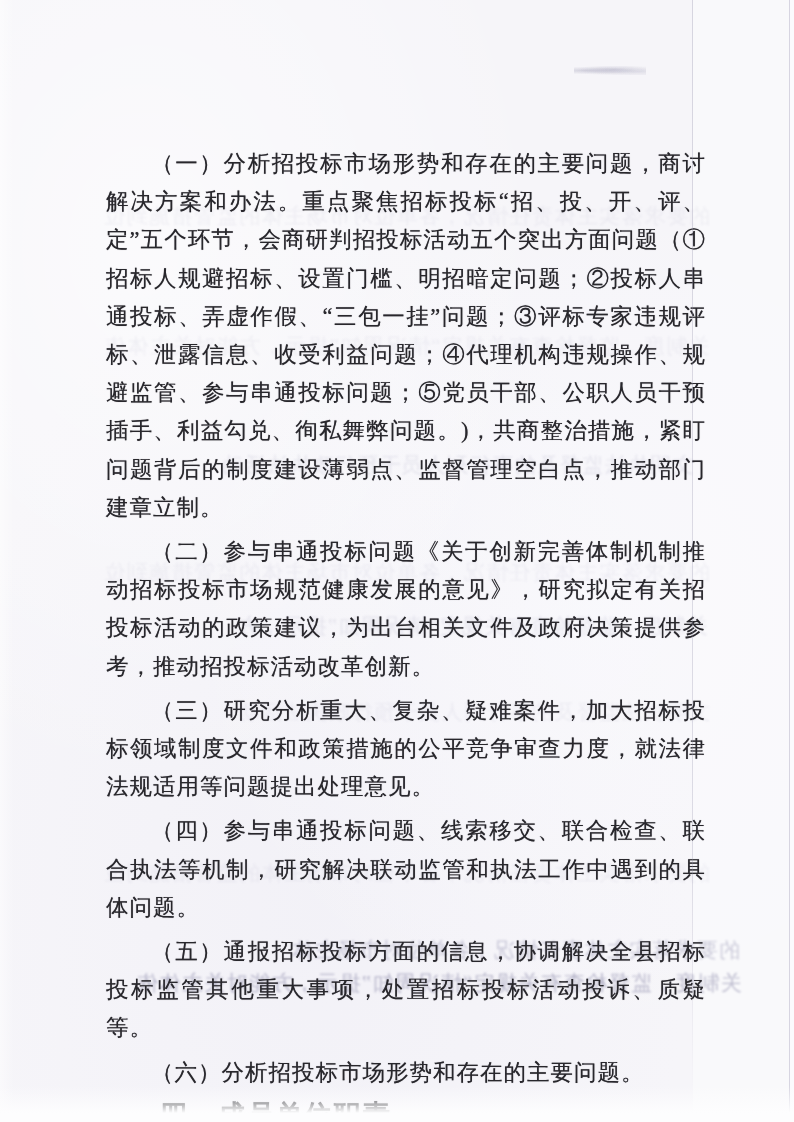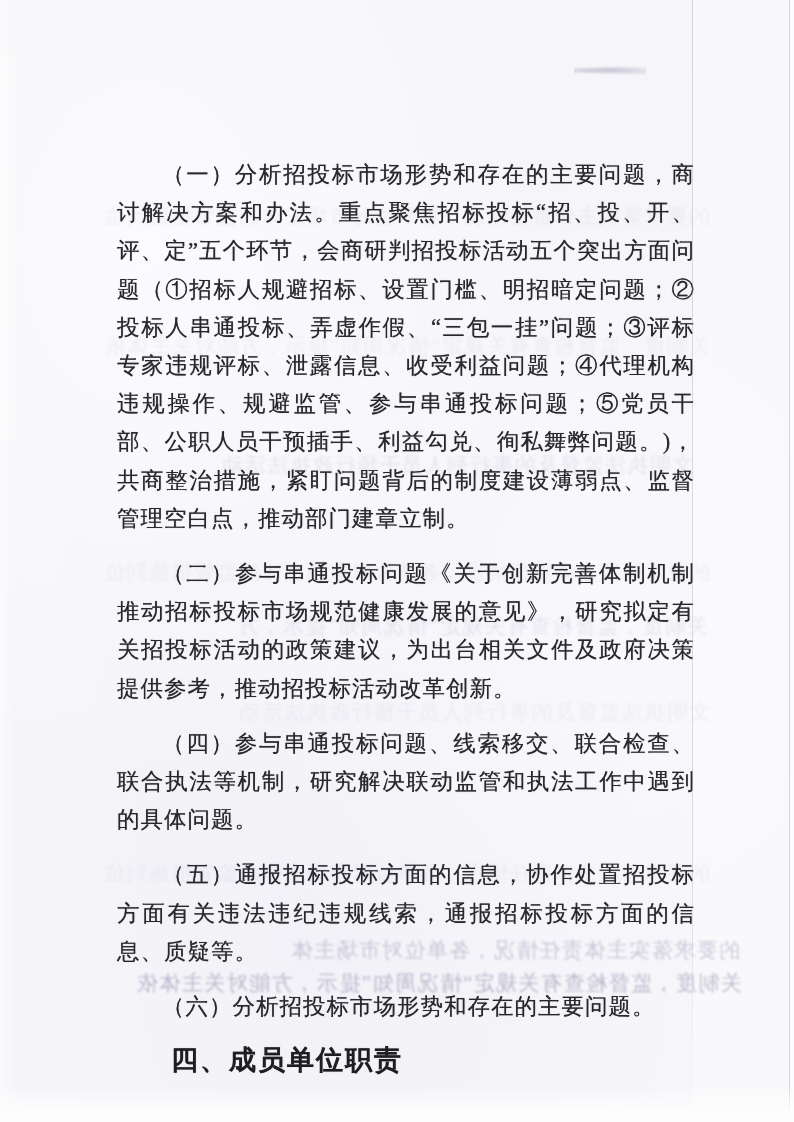--- a/index.html
+++ b/index.html
@@ -62,21 +62,21 @@
     top: 139px;
     width: 612px;
     color: #28272c;
     font-size: 22.5px;
     line-height: 38.2px;
     text-align: justify;
     text-justify: inter-ideograph;
     letter-spacing: 1px;
   }
   .content p {
-    margin: 17px;
+    margin: 6px;
     text-indent: 2em;
     text-shadow: 0 0 0.7px rgba(40,39,46,0.65);
   }
   .section-heading {
     margin: 0;
     text-indent: 2em;
     font-family: Liberation Mono, monospace;
     font-weight: bold;
     font-size: 27px;
     line-height: 38.2px;
@@ -129,22 +129,23 @@
   <div class="ghost g-faint" style="left:100px; top:700px; width:610px;">文明执法监督及的事行列人员干预行政执法活动</div>
   <div class="ghost g-faint" style="left:100px; top:861px; width:610px;">的要求落实主体责任情况，各单位对市场主体的监管措施到位</div>
   <div class="ghost g-medium" style="left:292px; top:938px; width:448px;">的要求落实主体责任情况，各单位对市场主体的监管措施到位</div>
   <div class="ghost g-strong" style="left:58px;  top:971px; width:684px;">关制度，监督检查有关规定“情况周知”提示，方能对关主体依</div>
 
   <div class="top-smudge"></div>
 
   <div class="content">
     <p>（一）分析招投标市场形势和存在的主要问题，商讨解决方案和办法。重点聚焦招标投标“招、投、开、评、定”五个环节，会商研判招投标活动五个突出方面问题（①招标人规避招标、设置门槛、明招暗定问题；②投标人串通投标、弄虚作假、“三包一挂”问题；③评标专家违规评标、泄露信息、收受利益问题；④代理机构违规操作、规避监管、参与串通投标问题；⑤党员干部、公职人员干预插手、利益勾兑、徇私舞弊问题。)，共商整治措施，紧盯问题背后的制度建设薄弱点、监督管理空白点，推动部门建章立制。</p>
     <p>（二）参与串通投标问题《关于创新完善体制机制推动招标投标市场规范健康发展的意见》，研究拟定有关招投标活动的政策建议，为出台相关文件及政府决策提供参考，推动招投标活动改革创新。</p>
+    <p>（三）研究分析重大、复杂、疑难案件，加大招标投标领域制度文件和政策措施的公平竞争审查力度，就法律法规适用等问题提出处理意见。</p>
     <p>（四）参与串通投标问题、线索移交、联合检查、联合执法等机制，研究解决联动监管和执法工作中遇到的具体问题。</p>
-    <p>（五）通报招标投标方面的信息，协作处置招投标方面有关违法违纪违规线索，通报招标投标方面的信息、质疑等。</p>
+    <p>（五）通报招标投标方面的信息，协调解决全县招标投标监管其他重大事项，处置招标投标活动投诉、质疑等。</p>
     <p>（六）分析招投标市场形势和存在的主要问题。</p>
     <p class="section-heading">四、成员单位职责</p>
   </div>
 
   <div class="fold-line"></div>
   <div class="page-left-light"></div>
   <div class="page-right-edge"></div>
   <div class="page-bottom-edge"></div>
 
 </div>

